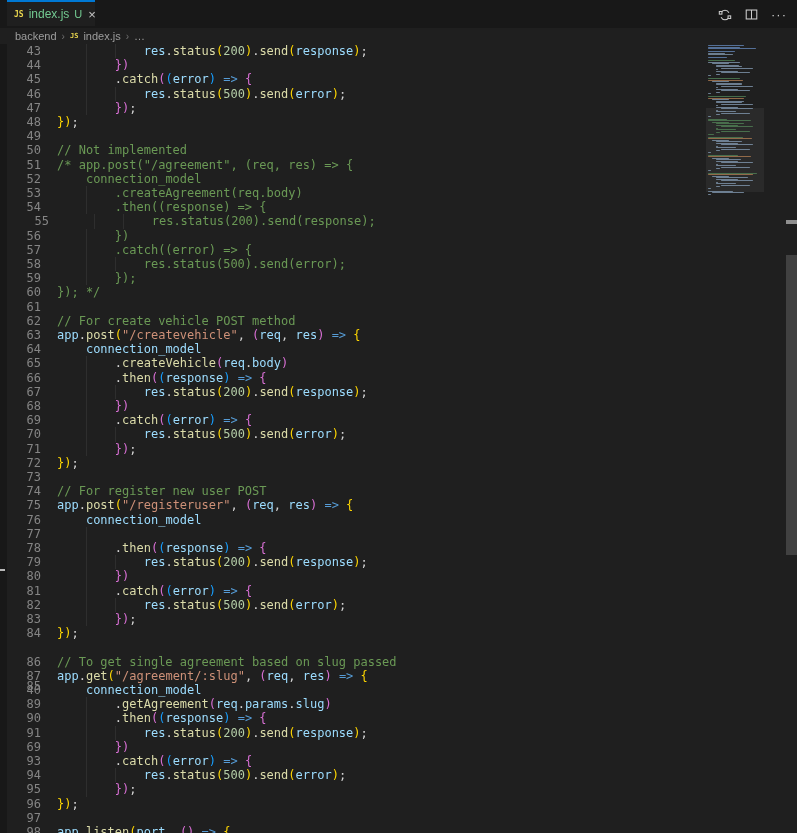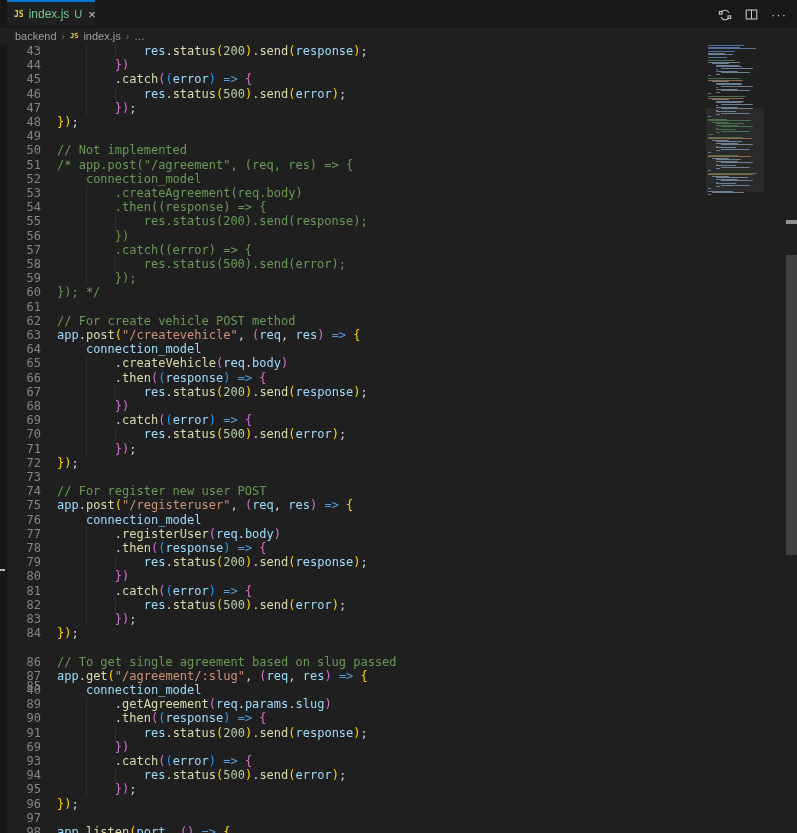--- a/index.html
+++ b/index.html
@@ -99,21 +99,21 @@
       <div class="code-line" style="top: 28.4px;"><span class="lnum">45</span><span class="iguide" style="left: 85.896px;"></span><span class="ltext">        <span class="tk-p">.</span><span class="tk-f">catch</span><span class="tk-m">(</span><span class="tk-u">(</span><span class="tk-v">error</span><span class="tk-u">)</span><span class="tk-p"> </span><span class="tk-k">=&gt;</span><span class="tk-p"> </span><span class="tk-m">{</span></span></div>
       <div class="code-line" style="top: 42.6px;"><span class="lnum">46</span><span class="iguide" style="left: 85.896px;"></span><span class="iguide" style="left: 114.792px;"></span><span class="ltext">            <span class="tk-v">res</span><span class="tk-p">.</span><span class="tk-f">status</span><span class="tk-g">(</span><span class="tk-n">500</span><span class="tk-g">)</span><span class="tk-p">.</span><span class="tk-f">send</span><span class="tk-g">(</span><span class="tk-v">error</span><span class="tk-g">)</span><span class="tk-p">;</span></span></div>
       <div class="code-line" style="top: 56.8px;"><span class="lnum">47</span><span class="iguide" style="left: 85.896px;"></span><span class="ltext">        <span class="tk-m">})</span><span class="tk-p">;</span></span></div>
       <div class="code-line" style="top: 71px;"><span class="lnum">48</span><span class="ltext"><span class="tk-g">})</span><span class="tk-p">;</span></span></div>
       <div class="code-line" style="top: 85.2px;"><span class="lnum">49</span><span class="ltext"></span></div>
       <div class="code-line" style="top: 99.4px;"><span class="lnum">50</span><span class="ltext"><span class="tk-c">// Not implemented</span></span></div>
       <div class="code-line" style="top: 113.6px;"><span class="lnum">51</span><span class="ltext"><span class="tk-c">/* app.post("/agreement", (req, res) =&gt; {</span></span></div>
       <div class="code-line" style="top: 127.8px;"><span class="lnum">52</span><span class="ltext">    <span class="tk-c">connection_model</span></span></div>
       <div class="code-line" style="top: 142px;"><span class="lnum">53</span><span class="iguide" style="left: 85.896px;"></span><span class="ltext">        <span class="tk-c">.createAgreement(req.body)</span></span></div>
       <div class="code-line" style="top: 156.2px;"><span class="lnum">54</span><span class="iguide" style="left: 85.896px;"></span><span class="ltext">        <span class="tk-c">.then((response) =&gt; {</span></span></div>
-      <div class="code-line" style="top: 170.4px;"><span class="lnum">55</span><span class="iguide" style="left: 85.896px;"></span><span class="iguide" style="left: 114.792px;"></span><span class="ltext">            <span class="tk-c">res.status(200).send(response);</span></span></div>
+      <div class="code-line" style="top: 170.4px; margin-left: 8px;"><span class="lnum">55</span><span class="iguide" style="left: 85.896px;"></span><span class="iguide" style="left: 114.792px;"></span><span class="ltext">            <span class="tk-c">res.status(200).send(response);</span></span></div>
       <div class="code-line" style="top: 184.6px;"><span class="lnum">56</span><span class="iguide" style="left: 85.896px;"></span><span class="ltext">        <span class="tk-c">})</span></span></div>
       <div class="code-line" style="top: 198.8px;"><span class="lnum">57</span><span class="iguide" style="left: 85.896px;"></span><span class="ltext">        <span class="tk-c">.catch((error) =&gt; {</span></span></div>
       <div class="code-line" style="top: 213px;"><span class="lnum">58</span><span class="iguide" style="left: 85.896px;"></span><span class="iguide" style="left: 114.792px;"></span><span class="ltext">            <span class="tk-c">res.status(500).send(error);</span></span></div>
       <div class="code-line" style="top: 227.2px;"><span class="lnum">59</span><span class="iguide" style="left: 85.896px;"></span><span class="ltext">        <span class="tk-c">});</span></span></div>
       <div class="code-line" style="top: 241.4px;"><span class="lnum">60</span><span class="ltext"><span class="tk-c">}); */</span></span></div>
       <div class="code-line" style="top: 255.6px;"><span class="lnum">61</span><span class="ltext"></span></div>
       <div class="code-line" style="top: 269.8px;"><span class="lnum">62</span><span class="ltext"><span class="tk-c">// For create vehicle POST method</span></span></div>
       <div class="code-line" style="top: 284px;"><span class="lnum">63</span><span class="ltext"><span class="tk-v">app</span><span class="tk-p">.</span><span class="tk-f">post</span><span class="tk-g">(</span><span class="tk-s">"/createvehicle"</span><span class="tk-p">, </span><span class="tk-m">(</span><span class="tk-v">req</span><span class="tk-p">, </span><span class="tk-v">res</span><span class="tk-m">)</span><span class="tk-p"> </span><span class="tk-k">=&gt;</span><span class="tk-p"> </span><span class="tk-g">{</span></span></div>
       <div class="code-line" style="top: 298.2px;"><span class="lnum">64</span><span class="ltext">    <span class="tk-v">connection_model</span></span></div>
       <div class="code-line" style="top: 312.4px;"><span class="lnum">65</span><span class="iguide" style="left: 85.896px;"></span><span class="ltext">        <span class="tk-p">.</span><span class="tk-f">createVehicle</span><span class="tk-m">(</span><span class="tk-v">req</span><span class="tk-p">.</span><span class="tk-v">body</span><span class="tk-m">)</span></span></div>
@@ -121,21 +121,21 @@
       <div class="code-line" style="top: 340.8px;"><span class="lnum">67</span><span class="iguide" style="left: 85.896px;"></span><span class="iguide" style="left: 114.792px;"></span><span class="ltext">            <span class="tk-v">res</span><span class="tk-p">.</span><span class="tk-f">status</span><span class="tk-g">(</span><span class="tk-n">200</span><span class="tk-g">)</span><span class="tk-p">.</span><span class="tk-f">send</span><span class="tk-g">(</span><span class="tk-v">response</span><span class="tk-g">)</span><span class="tk-p">;</span></span></div>
       <div class="code-line" style="top: 355px;"><span class="lnum">68</span><span class="iguide" style="left: 85.896px;"></span><span class="ltext">        <span class="tk-m">})</span></span></div>
       <div class="code-line" style="top: 369.2px;"><span class="lnum">69</span><span class="iguide" style="left: 85.896px;"></span><span class="ltext">        <span class="tk-p">.</span><span class="tk-f">catch</span><span class="tk-m">(</span><span class="tk-u">(</span><span class="tk-v">error</span><span class="tk-u">)</span><span class="tk-p"> </span><span class="tk-k">=&gt;</span><span class="tk-p"> </span><span class="tk-m">{</span></span></div>
       <div class="code-line" style="top: 383.4px;"><span class="lnum">70</span><span class="iguide" style="left: 85.896px;"></span><span class="iguide" style="left: 114.792px;"></span><span class="ltext">            <span class="tk-v">res</span><span class="tk-p">.</span><span class="tk-f">status</span><span class="tk-g">(</span><span class="tk-n">500</span><span class="tk-g">)</span><span class="tk-p">.</span><span class="tk-f">send</span><span class="tk-g">(</span><span class="tk-v">error</span><span class="tk-g">)</span><span class="tk-p">;</span></span></div>
       <div class="code-line" style="top: 397.6px;"><span class="lnum">71</span><span class="iguide" style="left: 85.896px;"></span><span class="ltext">        <span class="tk-m">})</span><span class="tk-p">;</span></span></div>
       <div class="code-line" style="top: 411.8px;"><span class="lnum">72</span><span class="ltext"><span class="tk-g">})</span><span class="tk-p">;</span></span></div>
       <div class="code-line" style="top: 426px;"><span class="lnum">73</span><span class="ltext"></span></div>
       <div class="code-line" style="top: 440.2px;"><span class="lnum">74</span><span class="ltext"><span class="tk-c">// For register new user POST</span></span></div>
       <div class="code-line" style="top: 454.4px;"><span class="lnum">75</span><span class="ltext"><span class="tk-v">app</span><span class="tk-p">.</span><span class="tk-f">post</span><span class="tk-g">(</span><span class="tk-s">"/registeruser"</span><span class="tk-p">, </span><span class="tk-m">(</span><span class="tk-v">req</span><span class="tk-p">, </span><span class="tk-v">res</span><span class="tk-m">)</span><span class="tk-p"> </span><span class="tk-k">=&gt;</span><span class="tk-p"> </span><span class="tk-g">{</span></span></div>
       <div class="code-line" style="top: 468.6px; padding-left: 16px;"><span class="lnum">76</span><span class="ltext">    <span class="tk-v">connection_model</span></span></div>
-      <div class="code-line" style="top: 482.8px;"><span class="lnum">77</span><span class="iguide" style="left: 85.896px;"></span><span class="ltext">        <span class="tk-p">.</span><span class="tk-f">registerUser</span><span class="tk-m">(</span><span class="tk-v">req</span><span class="tk-p">.</span><span class="tk-v">body</span><span class="tk-m">)</span></span></div>
+      <div class="code-line" style="top: 482.8px;"><span class="lnum">77</span><span class="iguide" style="left: 85.896px;"></span></div>
       <div class="code-line" style="top: 497px;"><span class="lnum">78</span><span class="iguide" style="left: 85.896px;"></span><span class="ltext">        <span class="tk-p">.</span><span class="tk-f">then</span><span class="tk-m">(</span><span class="tk-u">(</span><span class="tk-v">response</span><span class="tk-u">)</span><span class="tk-p"> </span><span class="tk-k">=&gt;</span><span class="tk-p"> </span><span class="tk-m">{</span></span></div>
       <div class="code-line" style="top: 511.2px;"><span class="lnum">79</span><span class="iguide" style="left: 85.896px;"></span><span class="iguide" style="left: 114.792px;"></span><span class="ltext">            <span class="tk-v">res</span><span class="tk-p">.</span><span class="tk-f">status</span><span class="tk-g">(</span><span class="tk-n">200</span><span class="tk-g">)</span><span class="tk-p">.</span><span class="tk-f">send</span><span class="tk-g">(</span><span class="tk-v">response</span><span class="tk-g">)</span><span class="tk-p">;</span></span></div>
       <div class="code-line" style="top: 525.4px;"><span class="lnum">80</span><span class="iguide" style="left: 85.896px;"></span><span class="ltext">        <span class="tk-m">})</span></span></div>
       <div class="code-line" style="top: 539.6px;"><span class="lnum">81</span><span class="iguide" style="left: 85.896px;"></span><span class="ltext">        <span class="tk-p">.</span><span class="tk-f">catch</span><span class="tk-m">(</span><span class="tk-u">(</span><span class="tk-v">error</span><span class="tk-u">)</span><span class="tk-p"> </span><span class="tk-k">=&gt;</span><span class="tk-p"> </span><span class="tk-m">{</span></span></div>
       <div class="code-line" style="top: 553.8px;"><span class="lnum">82</span><span class="iguide" style="left: 85.896px;"></span><span class="iguide" style="left: 114.792px;"></span><span class="ltext">            <span class="tk-v">res</span><span class="tk-p">.</span><span class="tk-f">status</span><span class="tk-g">(</span><span class="tk-n">500</span><span class="tk-g">)</span><span class="tk-p">.</span><span class="tk-f">send</span><span class="tk-g">(</span><span class="tk-v">error</span><span class="tk-g">)</span><span class="tk-p">;</span></span></div>
       <div class="code-line" style="top: 568px;"><span class="lnum">83</span><span class="iguide" style="left: 85.896px;"></span><span class="ltext">        <span class="tk-m">})</span><span class="tk-p">;</span></span></div>
       <div class="code-line" style="top: 582.2px; padding-left: 44px;"><span class="lnum">84</span><span class="ltext"><span class="tk-g">})</span><span class="tk-p">;</span></span></div>
       <div class="code-line" style="top: 596.4px; margin-top: 39px;"><span class="lnum">85</span><span class="ltext"></span></div>
       <div class="code-line" style="top: 610.6px;"><span class="lnum">86</span><span class="ltext"><span class="tk-c">// To get single agreement based on slug passed</span></span></div>
       <div class="code-line" style="top: 624.8px;"><span class="lnum">87</span><span class="ltext"><span class="tk-v">app</span><span class="tk-p">.</span><span class="tk-f">get</span><span class="tk-g">(</span><span class="tk-s">"/agreement/:slug"</span><span class="tk-p">, </span><span class="tk-m">(</span><span class="tk-v">req</span><span class="tk-p">, </span><span class="tk-v">res</span><span class="tk-m">)</span><span class="tk-p"> </span><span class="tk-k">=&gt;</span><span class="tk-p"> </span><span class="tk-g">{</span></span></div>

